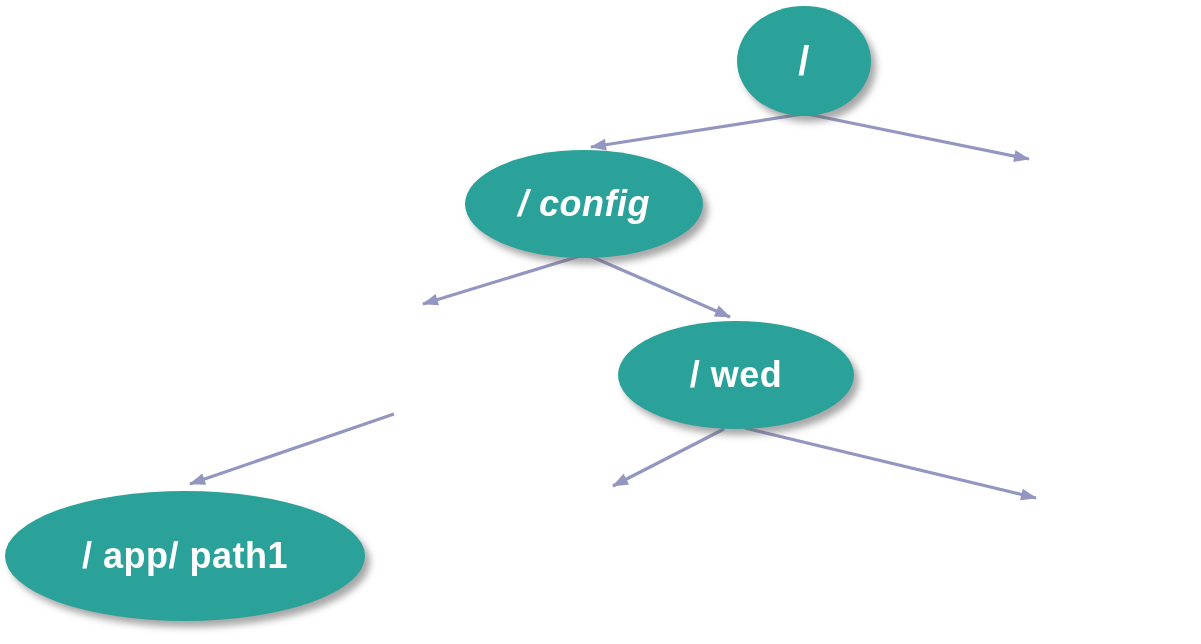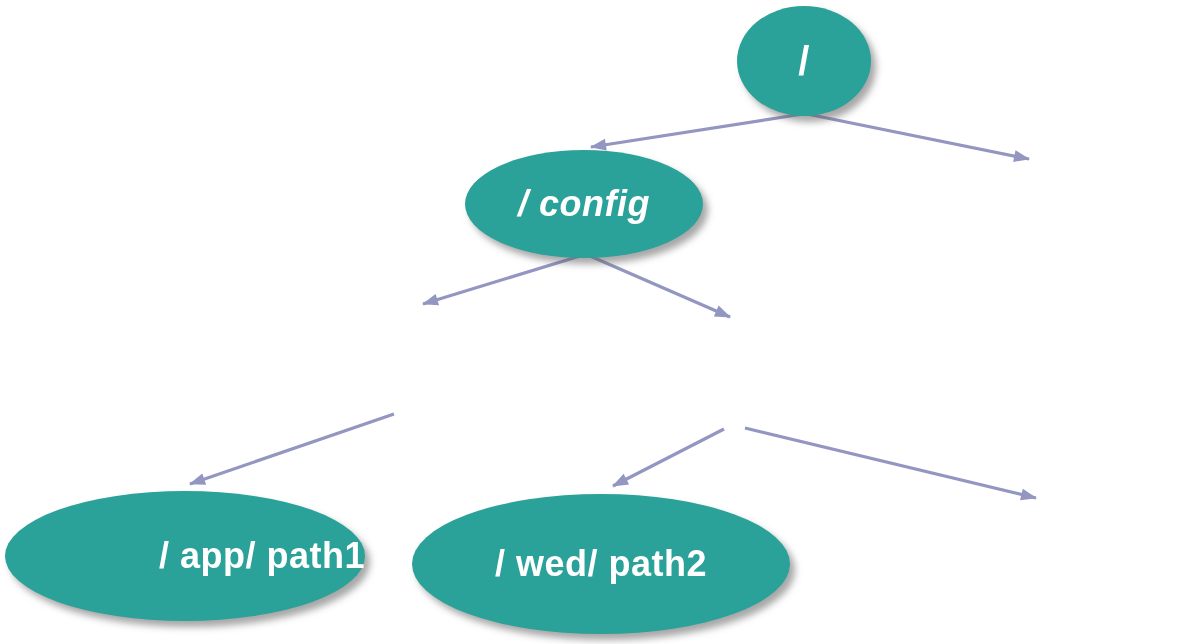--- a/index.html
+++ b/index.html
@@ -49,21 +49,21 @@
     font-weight: 600;
     letter-spacing: 0.5px;
     white-space: nowrap;
   }
   .node-root    { left: 737px; top:   6px; width: 134px; height: 110px; }
   .node-root .node-label { font-size: 40px; }
   .node-config  { left: 465px; top: 150px; width: 238px; height: 108px; font-style: italic; }
   .node-resource{ left: 881px; top: 158px; width: 318px; height: 100px; }
   .node-app     { left: 290px; top: 310px; width: 238px; height: 106px; }
   .node-wed     { left: 618px; top: 321px; width: 236px; height: 108px; }
-  .node-app-path1 { left:   5px; top: 491px; width: 360px; height: 130px; justify-content: flex-end; }
+  .node-app-path1 { left:   5px; top: 491px; width: 360px; height: 130px; }
   .node-wed-path2 { left: 412px; top: 494px; width: 378px; height: 140px; }
 </style>
 </head>
 <body>
 
 <div class="canvas">
 
   <svg class="edges-layer" width="1201" height="644" viewBox="0 0 1201 644" xmlns="http://www.w3.org/2000/svg">
     <defs>
       <marker id="arrow" markerUnits="userSpaceOnUse" markerWidth="18" markerHeight="14" refX="16" refY="7" orient="auto">
@@ -82,22 +82,22 @@
   <div class="node node-root">
     <span class="node-label">/</span>
   </div>
 
   <div class="node node-config">
     <span class="node-label">/ config</span>
   </div>
 
 
 
+  <div class="node node-wed">
+    <span class="node-label">/ wed</span>
+  </div>
 
   <div class="node node-app-path1">
     <span class="node-label">/ app/ path1</span>
   </div>
 
-  <div class="node node-wed-path2">
-    <span class="node-label">/ wed/ path2</span>
-  </div>
 
 </div>
 
 </body></html>

